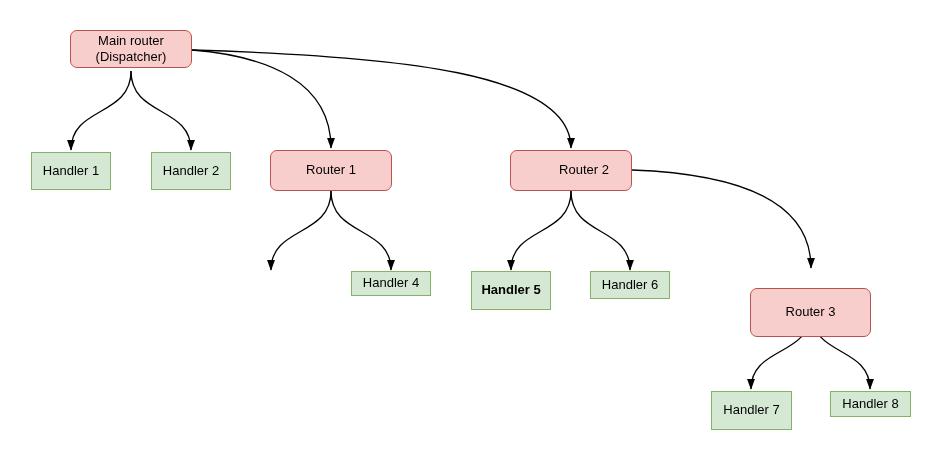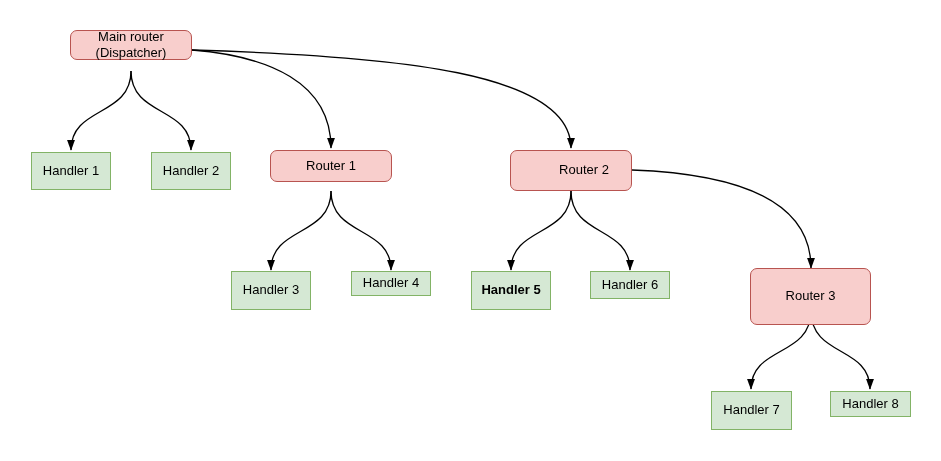--- a/index.html
+++ b/index.html
@@ -70,38 +70,37 @@
     <path class="edge" d="M 192 50 C 395 56 571 72 571 148" marker-end="url(#arrow)"></path>
     <path class="edge" d="M 331 191 C 331 237 271 226 271 270" marker-end="url(#arrow)"></path>
     <path class="edge" d="M 331 191 C 331 237 391 226 391 270" marker-end="url(#arrow)"></path>
     <path class="edge" d="M 571 191 C 571 237 511 226 511 270" marker-end="url(#arrow)"></path>
     <path class="edge" d="M 571 191 C 571 237 630 226 630 270" marker-end="url(#arrow)"></path>
     <path class="edge" d="M 632 170 C 742 174 811 202 811 268" marker-end="url(#arrow)"></path>
     <path class="edge" d="M 811 311 C 811 357 751 346 751 389" marker-end="url(#arrow)"></path>
     <path class="edge" d="M 811 311 C 811 357 870 346 870 389" marker-end="url(#arrow)"></path>
   </svg>
 
-  <div class="node router" style="left:70px; top:30px; width:122px; height:30px;">Main router
+  <div class="node router" style="left:70px; top:30px; width:122px; height:38px;">Main router
 (Dispatcher)</div>
 
   <div class="node handler" style="left:31px; top:152px; width:80px; height:38px;">Handler 1</div>
 
   <div class="node handler" style="left:151px; top:152px; width:80px; height:38px;">Handler 2</div>
 
-  <div class="node router" style="left:270px; top:150px; width:122px; height:32px;">Router 1</div>
+  <div class="node router" style="left:270px; top:150px; width:122px; height:41px;">Router 1</div>
 
   <div class="node router" style="left:510px; top:150px; width:122px; height:41px;padding-left:26px;">Router 2</div>
 
-  <div class="node handler" style="left:231px; top:271px; width:80px; height:39px;">Handler 3</div>
 
   <div class="node handler" style="left:351px; top:271px; width:80px; height:25px;">Handler 4</div>
 
   <div class="node handler" style="left:471px; top:271px; width:80px; height:39px;font-weight:bold;">Handler 5</div>
 
   <div class="node handler" style="left:590px; top:271px; width:80px; height:28px;">Handler 6</div>
 
-  <div class="node router" style="left:750px; top:268px; width:121px; height:57px;">Router 3</div>
+  <div class="node router" style="left:750px; top:288px; width:121px; height:49px;">Router 3</div>
 
   <div class="node handler" style="left:711px; top:391px; width:81px; height:39px;">Handler 7</div>
 
   <div class="node handler" style="left:830px; top:391px; width:81px; height:26px;">Handler 8</div>
 
 </div>
 
 </body></html>

